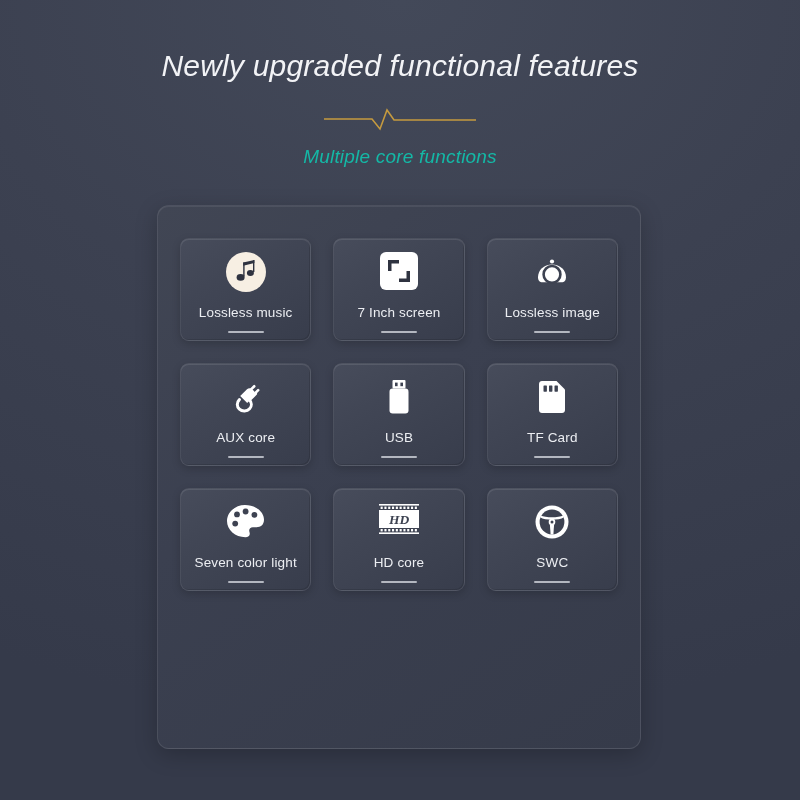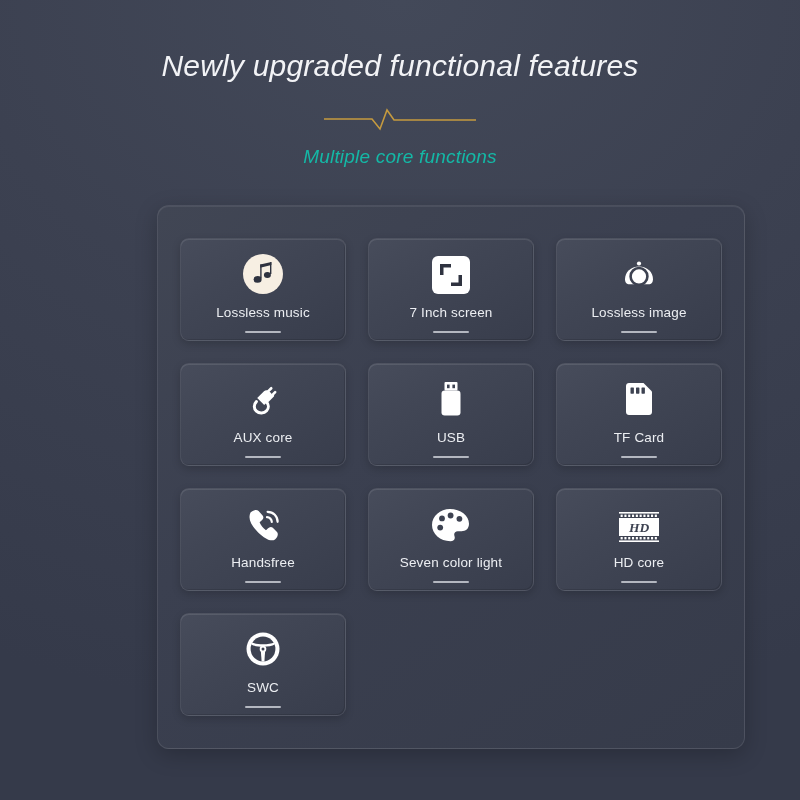--- a/index.html
+++ b/index.html
@@ -47,21 +47,21 @@
     font-weight: 400;
     color: #14b8a6;
     letter-spacing: 0.2px;
   }
 
   
   .panel {
     position: absolute;
     left: 157px;
     top: 205px;
-    width: 588px;
+    width: 484px;
     height: 544px;
     border-radius: 12px;
     background: linear-gradient(145deg, #414654 0%, #3b4050 40%, #363b4a 100%);
     border: 1px solid rgba(255,255,255,0.10);
     box-shadow:
       inset 0 1px 0 rgba(255,255,255,0.07),
       0 6px 22px rgba(0,0,0,0.22);
     padding: 32px 22px;
   }
 
@@ -87,21 +87,21 @@
     display: flex;
     flex-direction: column;
     align-items: center;
     justify-content: center;
     padding-top: 4px;
   }
 
   .card-icon {
     height: 44px;
     display: flex;
-    align-items: flex-end;
+    align-items: flex-start;
     justify-content: center;
     margin-bottom: 10px;
   }
 
   .card-icon svg { display: block; }
 
   .card-label {
     font-size: 13.5px;
     color: #eceef2;
     letter-spacing: 0.15px;
@@ -222,33 +222,20 @@
             <rect x="9.5" y="9.5" width="3.4" height="6.2" rx="0.6"></rect>
             <rect x="15.0" y="9.5" width="3.4" height="6.2" rx="0.6"></rect>
             <rect x="20.5" y="9.5" width="3.4" height="6.2" rx="0.6"></rect>
           </g>
         </svg>
       </div>
       <div class="card-label">TF Card</div>
       <div class="card-underline"></div>
     </div>
 
-    <div class="card">
-      <div class="card-icon">
-        <svg width="42" height="42" viewBox="0 0 42 42">
-          <path d="M8.5 9.5 C11.5 6.5 15.0 6.2 16.6 8.0 L20.6 12.6 C22.0 14.2 21.4 16.2 19.6 17.6 L17.6 19.2 C18.4 21.6 21.2 25.2 24.0 27.2 L25.8 25.4 C27.4 23.8 29.4 23.4 30.8 24.8 L35.0 29.0 C36.6 30.6 35.8 34.0 33.0 36.4 C29.5 39.0 23.0 36.0 16.2 29.4 C9.2 22.6 5.6 15.5 8.5 9.5 Z" fill="#ffffff"></path>
-          <g fill="none" stroke="#ffffff" stroke-width="2.2" stroke-linecap="round">
-            <path d="M25.0 14.2 C27.6 14.2 29.8 16.4 29.8 19.0"></path>
-            <path d="M25.6 8.8 C31.4 8.8 35.6 13.2 35.6 18.8"></path>
-          </g>
-        </svg>
-      </div>
-      <div class="card-label">Handsfree</div>
-      <div class="card-underline"></div>
-    </div>
 
     <div class="card">
       <div class="card-icon">
         <svg width="44" height="40" viewBox="0 0 44 40">
           <path d="M21 4 C31.5 4 40 10.6 40 18.8 C40 24.0 36.4 26.2 32.6 26.2 L28.8 26.2 C26.6 26.2 25.2 27.6 25.2 29.4 C25.2 30.6 25.8 31.4 25.8 32.8 C25.8 34.8 24.0 36.2 21.4 36.2 C11.2 36.2 3 28.8 3 20.0 C3 11.2 11.2 4 21 4 Z" fill="#ffffff"></path>
           <g fill="#3d4251">
             <circle cx="13.0" cy="13.4" r="2.9"></circle>
             <circle cx="21.6" cy="10.5" r="2.9"></circle>
             <circle cx="30.4" cy="13.8" r="2.9"></circle>
             <circle cx="11.2" cy="22.6" r="2.9"></circle>

